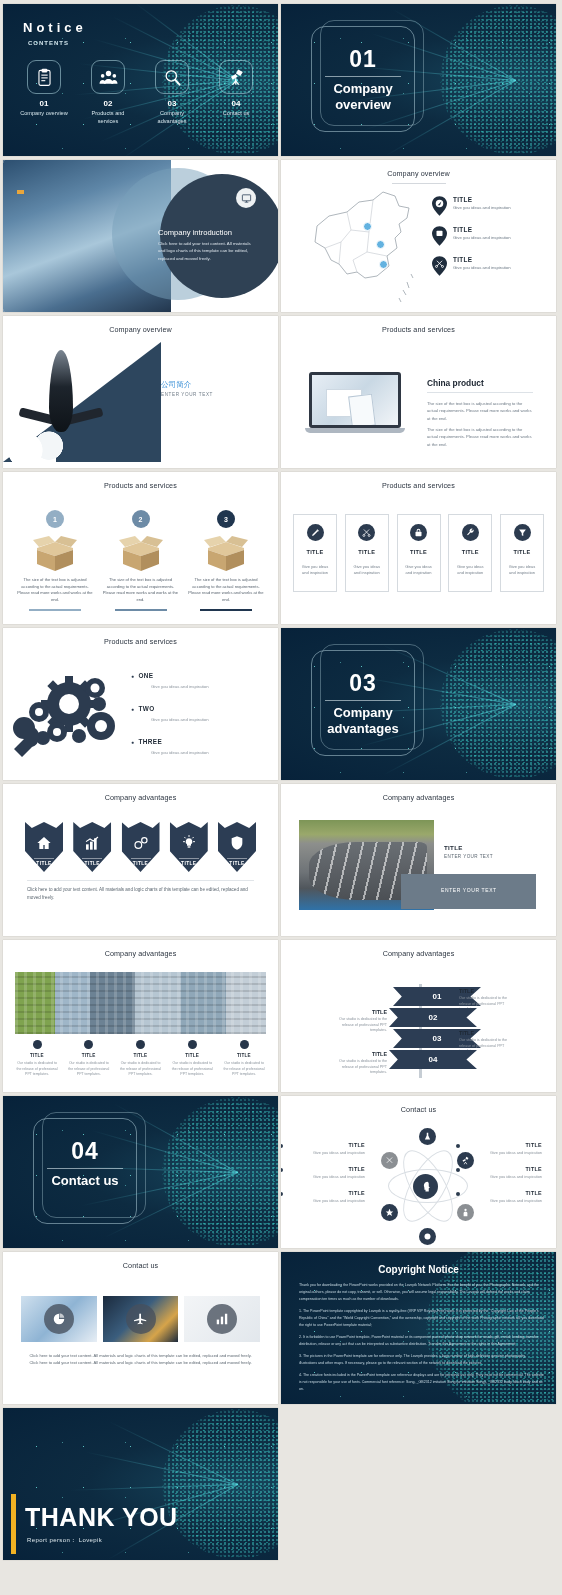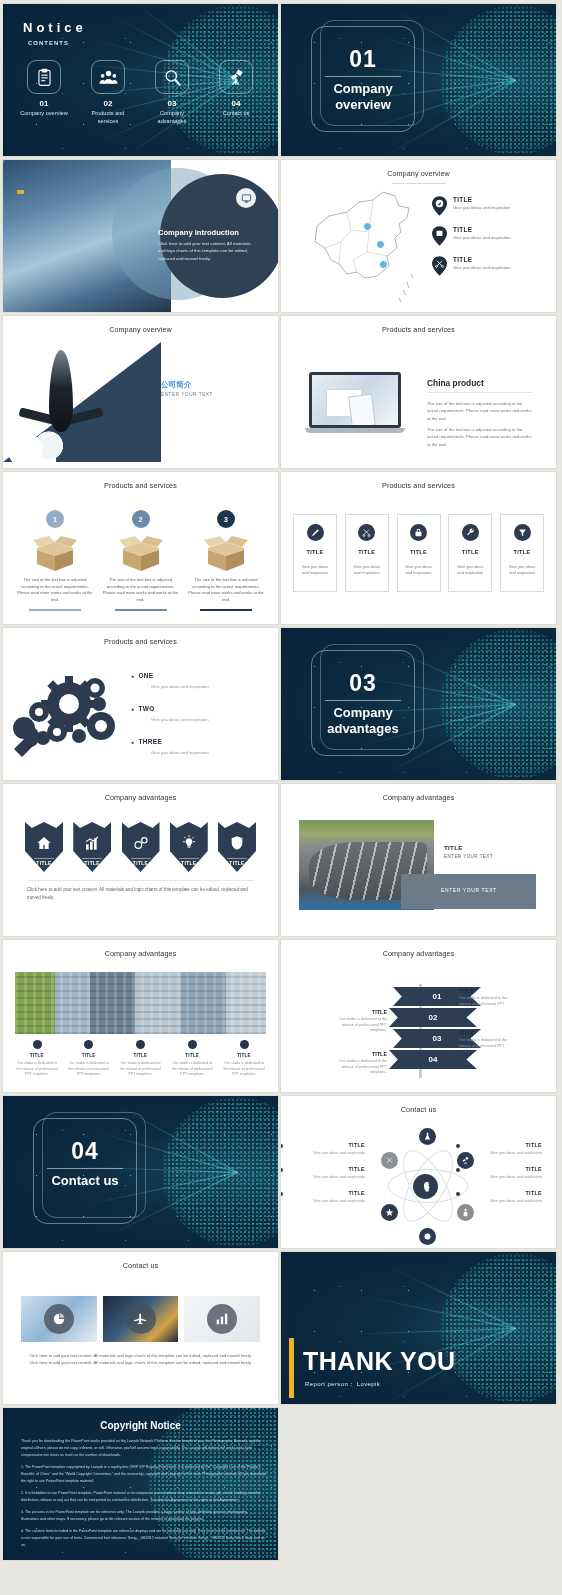--- a/index.html
+++ b/index.html
@@ -54,39 +54,39 @@
   .bldg { position:absolute; left:0; top:0; width:168px; height:100%;
     background:
       linear-gradient(118deg, rgba(255,255,255,.18) 0 2px, transparent 2px 9px),
       linear-gradient(62deg, rgba(255,255,255,.14) 0 2px, transparent 2px 11px),
       linear-gradient(160deg,#2c4f70 0%,#5f87a8 30%,#a9c7da 55%,#4a6e8f 78%,#22364d 100%);
   }
   .bldg:after { content:""; position:absolute; left:14px; top:30px; width:7px; height:4px; background:#e8a63c; }
   .intro-circle { position:absolute; right:-6px; top:14px; width:124px; height:124px; border-radius:50%; background:#2f4154; }
   .intro-circle-bg { position:absolute; right:34px; top:8px; width:132px; height:132px; border-radius:50%; background:rgba(120,160,185,.5); }
   .intro-ico { position:absolute; right:22px; top:28px; width:20px; height:20px; border-radius:50%; background:#eef1f3; display:flex; align-items:center; justify-content:center; }
-  .intro-h { position:absolute; right:24px; top:68px; width:96px; font-size:7.6px; font-weight:700; color:#fff; }
+  .intro-h { position:absolute; right:24px; top:68px; width:96px; font-size:7.6px; font-weight:400; color:#fff; }
   .intro-p { position:absolute; right:24px; top:80px; width:96px; font-size:4.4px; color:#dbe3ea; line-height:1.65; }
 
   
   .mapbox { position:absolute; left:22px; top:26px; width:130px; height:120px; }
   .mapdot { position:absolute; width:9px; height:9px; border-radius:50%; background:#63b2e0; border:1.4px solid #fff; }
   .pins { position:absolute; right:14px; top:36px; width:110px; }
   .pin-row { display:flex; gap:6px; margin-bottom:10px; align-items:flex-start; }
   .pin { width:15px; height:20px; flex:none; position:relative; }
   .pin-t { font-size:6.4px; font-weight:700; color:#1c2733; letter-spacing:.3px; }
   .pin-d { font-size:4.3px; color:#6d7a86; margin-top:1.5px; }
 
   
   .plane-tri { position:absolute; left:0; top:26px; width:0; height:0; border-style:solid; border-width:0 0 120px 158px; border-color:transparent transparent #2d465e transparent; }
   .plane-cloud { position:absolute; left:0; bottom:4px; width:74px; height:46px; background:radial-gradient(circle at 30% 70%, #fff 28%, transparent 29%), radial-gradient(circle at 62% 60%, #f3f6f8 26%, transparent 27%), radial-gradient(circle at 45% 88%, #fff 34%, transparent 35%); }
   .plane-body { position:absolute; left:46px; top:34px; width:24px; height:82px; border-radius:50% 50% 46% 46%/70% 70% 30% 30%; background:linear-gradient(180deg,#7b8692,#1d242c 45%,#0e1318); }
   .plane-wingL { position:absolute; left:16px; top:96px; width:40px; height:9px; background:#20262e; transform:rotate(14deg); border-radius:3px; }
   .plane-wingR { position:absolute; left:60px; top:96px; width:40px; height:9px; background:#20262e; transform:rotate(-14deg); border-radius:3px; }
-  .plane-cn { position:absolute; left:158px; top:64px; font-size:7.6px; font-weight:700; color:#3f93d8; }
+  .plane-cn { position:absolute; left:158px; top:64px; font-size:7.6px; font-weight:400; color:#3f93d8; }
   .plane-en { position:absolute; left:158px; top:76px; font-size:4.6px; color:#717d89; letter-spacing:.6px; }
 
   
   .laptop { position:absolute; left:24px; top:56px; width:100px; height:66px; }
   .laptop-scr { width:92px; height:56px; border:3px solid #2f3743; border-radius:3px; background:linear-gradient(135deg,#e7eef5,#c9d8e4 48%,#f2f5f8); margin:0 auto; position:relative; overflow:hidden; }
   .laptop-scr:before { content:""; position:absolute; left:14px; top:14px; width:34px; height:26px; background:#fff; border:1px solid #cdd8e2; }
   .laptop-scr:after { content:""; position:absolute; left:38px; top:20px; width:22px; height:30px; background:#f7fafc; border:1px solid #b9c8d6; transform:rotate(-7deg); }
   .laptop-base { width:100px; height:5px; background:#aeb7c1; border-radius:0 0 5px 5px; }
   .mp-h { position:absolute; left:146px; top:62px; font-size:8.4px; font-weight:700; color:#1b2430; }
   .mp-rule { position:absolute; left:146px; top:76px; width:106px; height:1px; background:#dde2e7; }
@@ -775,40 +775,40 @@
               <rect x="10" y="8" width="4" height="13"></rect>
               <rect x="17" y="3" width="4" height="18"></rect>
             </svg>
           </div>
       </div>
     </div>
     <div class="ph-p">Click here to add your text content. All materials and logic charts of this template can be edited, replaced and moved freely. Click here to add your text content. All materials and logic charts of this template can be edited, replaced and moved freely.</div>
   </div>
 
   <div class="slide dark">
-    <div class="rays">
-      <i style="width:150px;transform:rotate(-30deg)"></i>
-        <i style="width:162px;transform:rotate(-16deg)"></i>
-      <i style="width:168px;transform:rotate(-2deg)"></i>
-        <i style="width:156px;transform:rotate(12deg)"></i>
-      <i style="width:144px;transform:rotate(26deg)"></i>
-    </div>
-    <div class="dots"></div>
-    <div class="globe"></div>
-    <div class="ty-bar"></div>
-    <div class="ty-h">THANK YOU</div>
-    <div class="ty-s">Report person： Lovepik</div>
-  </div>
-
-  <div class="slide dark">
     <div class="dots"></div>
     <div class="globe" style="right:-50px;width:180px;height:180px"></div>
     <div class="cp-h">Copyright Notice</div>
     <div class="cp-b">
       <p>Thank you for downloading the PowerPoint works provided on the Lovepik Network Platform. For the benefit of you, the Photographic Network, and the original authors, please do not copy, transmit, or sell. Otherwise, you will assume legal responsibility. The Lovepik will defend the works and claim compensation ten times as much as the number of downloads.</p>
       <p>1. The PowerPoint template copyrighted by Lovepik is a royalty-free (VRP VIP Royalty-Free) work. It is protected by the "Copyright Law of the People's Republic of China" and the "World Copyright Convention," and the ownership, copyright and copyright of the work Photographic network all, you download the right to use PowerPoint template material;</p>
       <p>2. It is forbidden to use PowerPoint template, PowerPoint material or its component parts of photo shop network for resale, gift, rental, lending, transfer, distribution, release or any act that can be interpreted as substantive distribution. Transfer this Agreement or the rights in this Agreement;</p>
       <p>3. The pictures in the PowerPoint template are for reference only. The Lovepik provides a large number of high-definition genuine photography, illustrations and other maps. If necessary, please go to the relevant section of the network to download the pictures.</p>
       <p>4. The creative fonts included in the PowerPoint template are reference displays and are for personal use only. They must not be commercial. The website is not responsible for your use of fonts. Commercial font reference: Song, _GB2312 imitation Song (or imitation Song), _GB2312 body, black body and so on.</p>
     </div>
   </div>
 
+  <div class="slide dark">
+    <div class="rays">
+      <i style="width:150px;transform:rotate(-30deg)"></i>
+        <i style="width:162px;transform:rotate(-16deg)"></i>
+      <i style="width:168px;transform:rotate(-2deg)"></i>
+        <i style="width:156px;transform:rotate(12deg)"></i>
+      <i style="width:144px;transform:rotate(26deg)"></i>
+    </div>
+    <div class="dots"></div>
+    <div class="globe"></div>
+    <div class="ty-bar"></div>
+    <div class="ty-h">THANK YOU</div>
+    <div class="ty-s">Report person： Lovepik</div>
+  </div>
+
 </div>
 
 </body></html>

